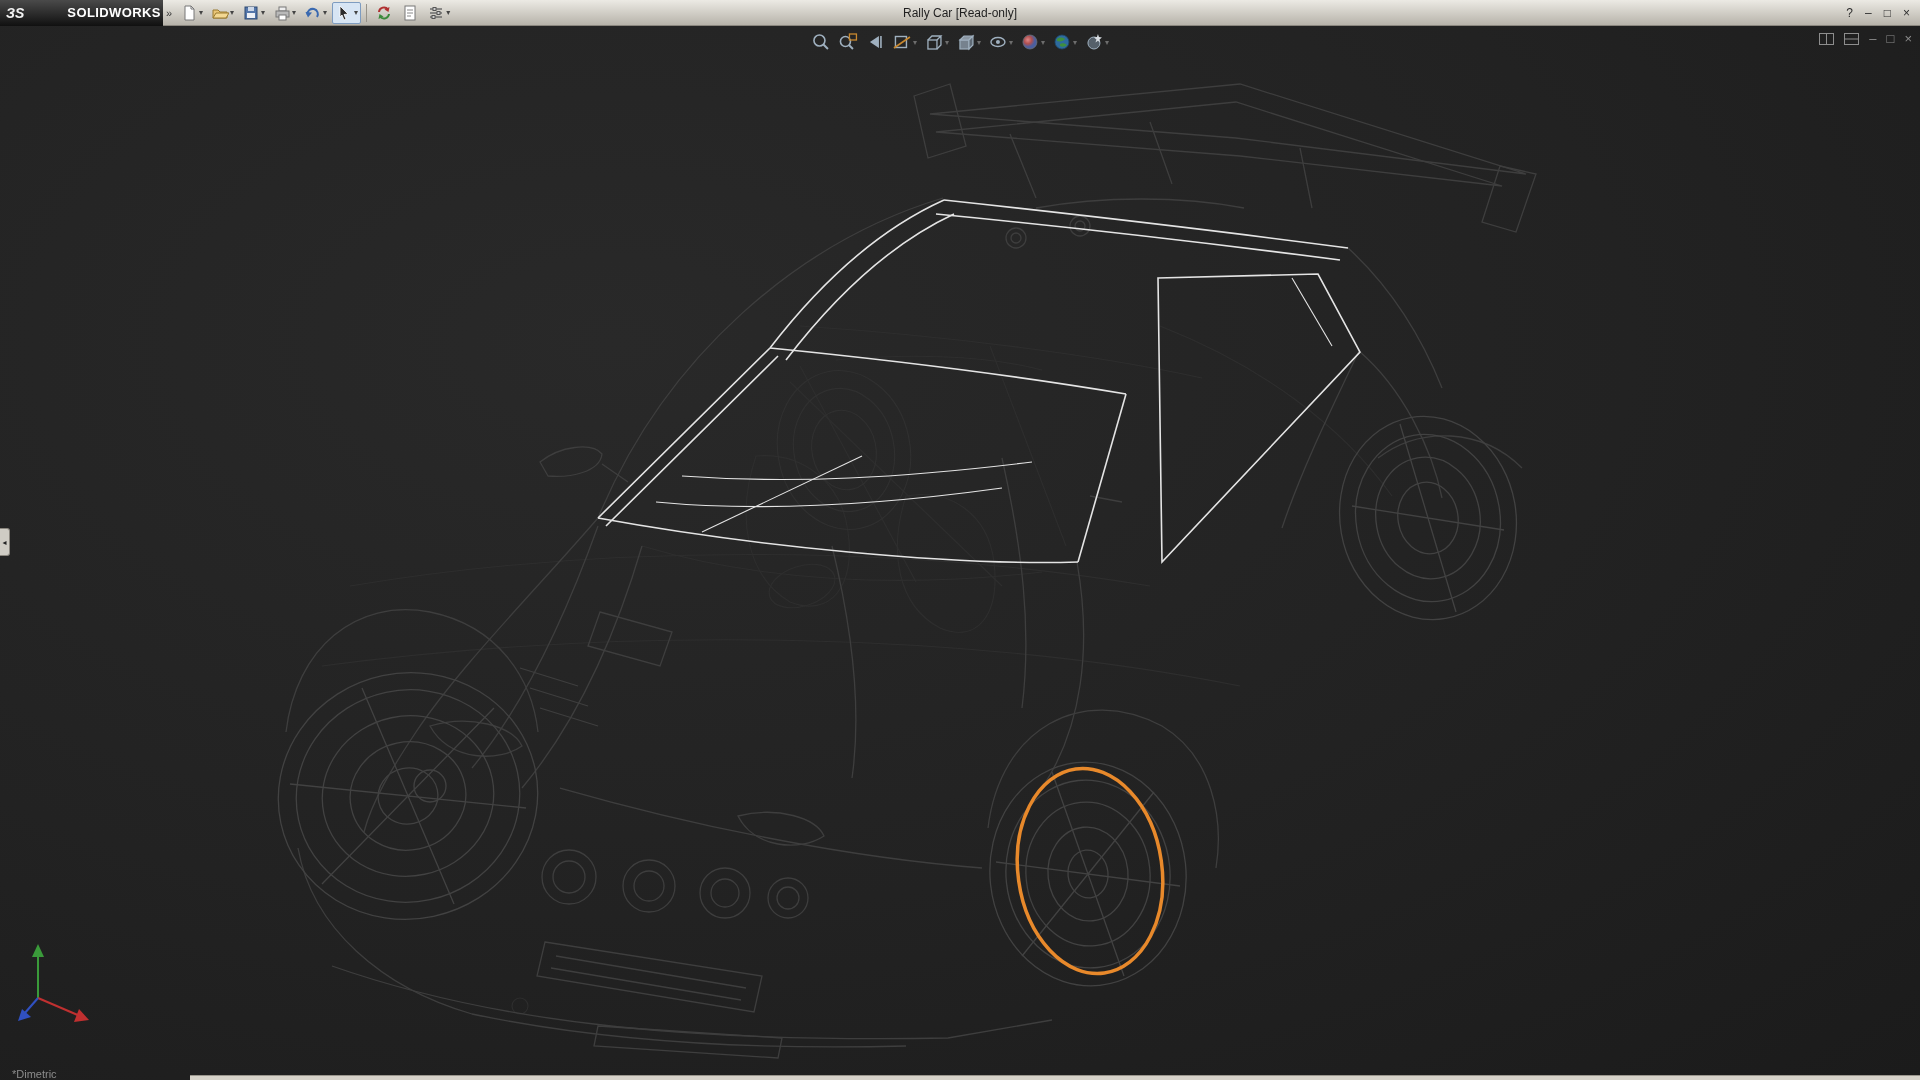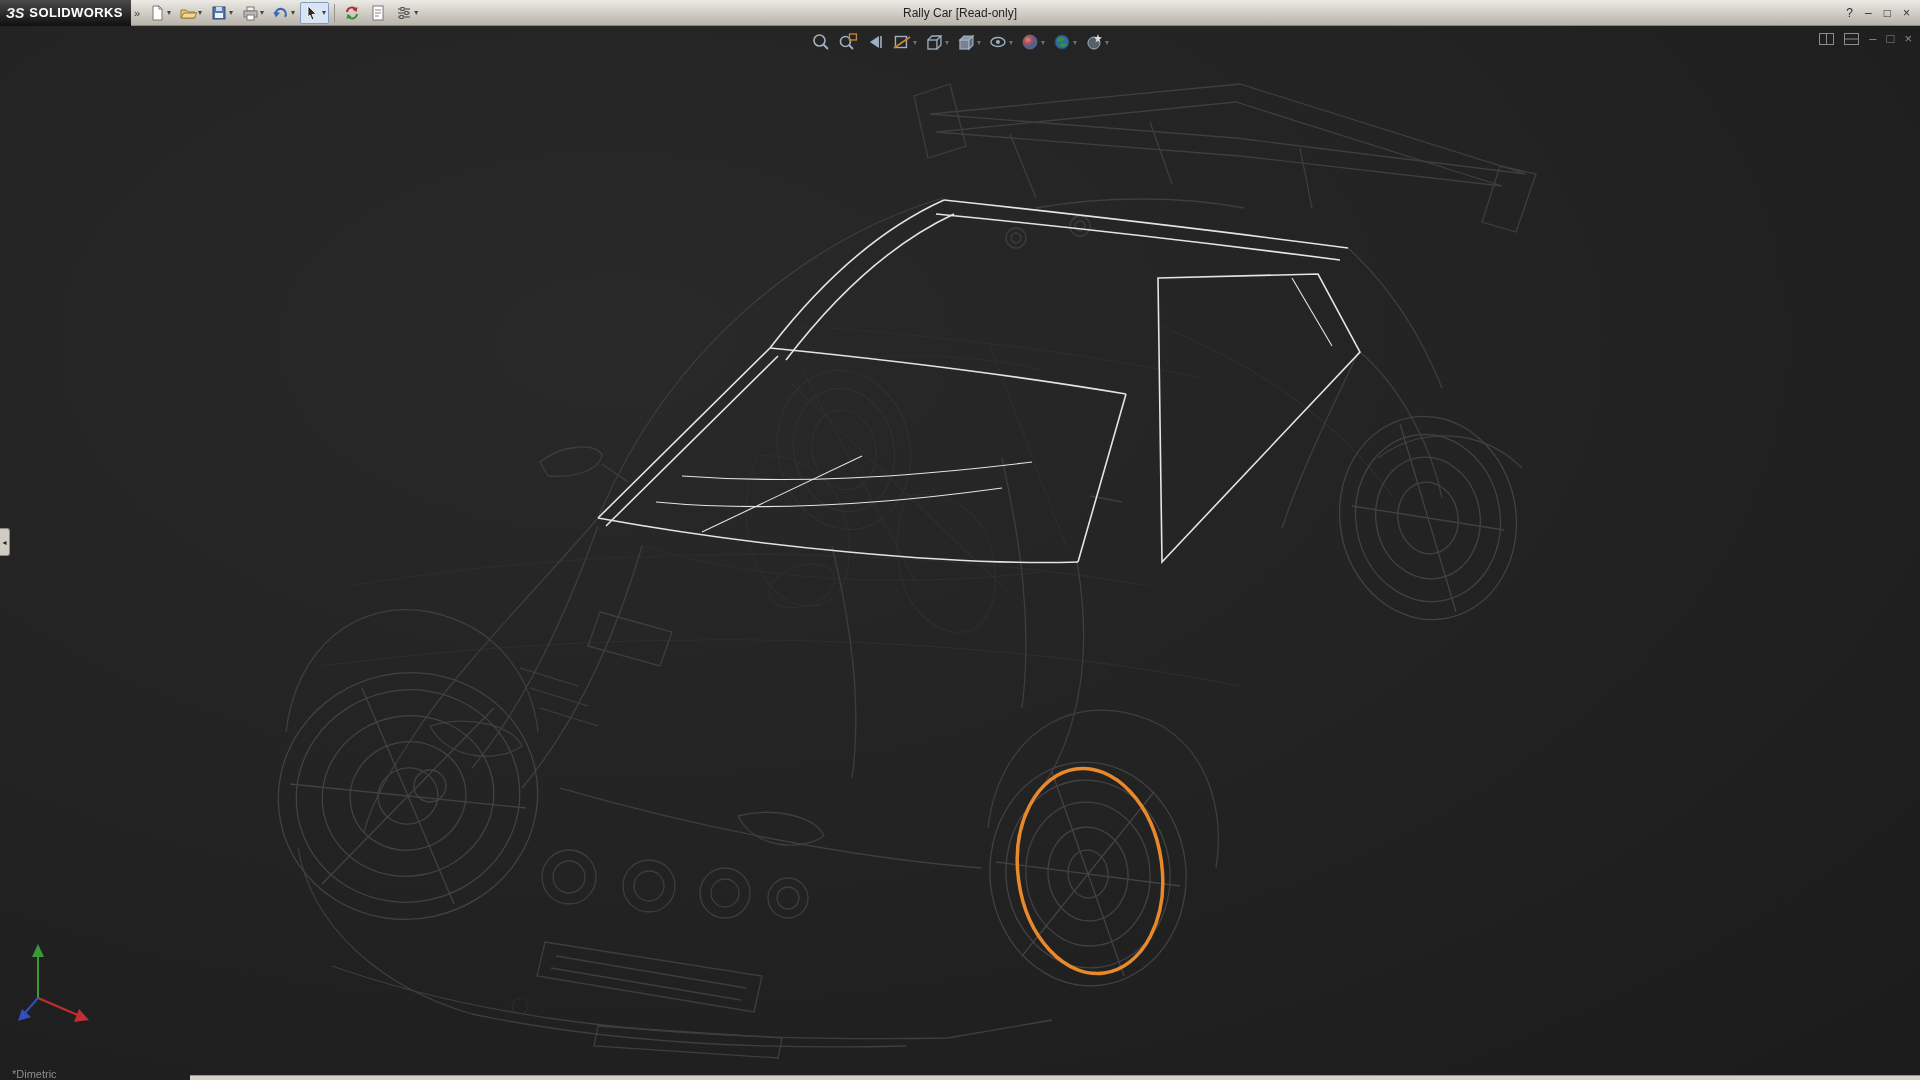--- a/index.html
+++ b/index.html
@@ -4,23 +4,23 @@
 <style>
   * { box-sizing: border-box; }
   html,body { margin:0; padding:0; width:1920px; height:1080px; overflow:hidden;
               font-family:"Liberation Sans", sans-serif; background:#1e1e1e; }
 
   
   .titlebar { position:absolute; top:0; left:0; right:0; height:26px;
               background:linear-gradient(#eceae4, #b7b3aa);
               border-bottom:1px solid #8a867e; display:flex; align-items:center; z-index:10; }
   .logo { height:26px; background:linear-gradient(#4a4a4a, #101010);
-          color:#fff; display:flex; align-items:center; padding:0 8px 0 6px; gap:5px; }
+          color:#fff; display:flex; align-items:center; padding:0 2px 0 6px; gap:5px; }
   .logo-glyph { font-weight:bold; font-style:italic; font-size:14px; color:#f2f2f2; }
-  .brand { font-weight:bold; font-size:13px; letter-spacing:0.4px; color:#fff; }
+  .brand { font-weight:bold; font-size:13px; letter-spacing:0.4px; color:#fff;margin-left:38px; }
   .overflow-chevron { color:#3a3a3a; font-size:11px; padding:0 4px 0 3px; }
   .tb-btn { height:22px; display:flex; align-items:center; justify-content:center;
             padding:0 2px; margin:0 1px; border:1px solid transparent; border-radius:2px; }
   .tb-btn.pressed { border:1px solid #7e9cc0; background:#d7e5f4; }
   .tb-caret { font-size:8px; color:#444; margin-left:1px; }
   .sep { width:1px; height:18px; background:#97938a; margin:0 4px; }
   .title-center { position:absolute; left:50%; top:0; transform:translateX(-50%);
                   height:26px; line-height:26px; font-size:12px; color:#1f1f1f; white-space:nowrap; }
   .win-controls { margin-left:auto; display:flex; align-items:center; gap:12px;
                   padding-right:10px; color:#2e2e2e; font-size:12px; }

